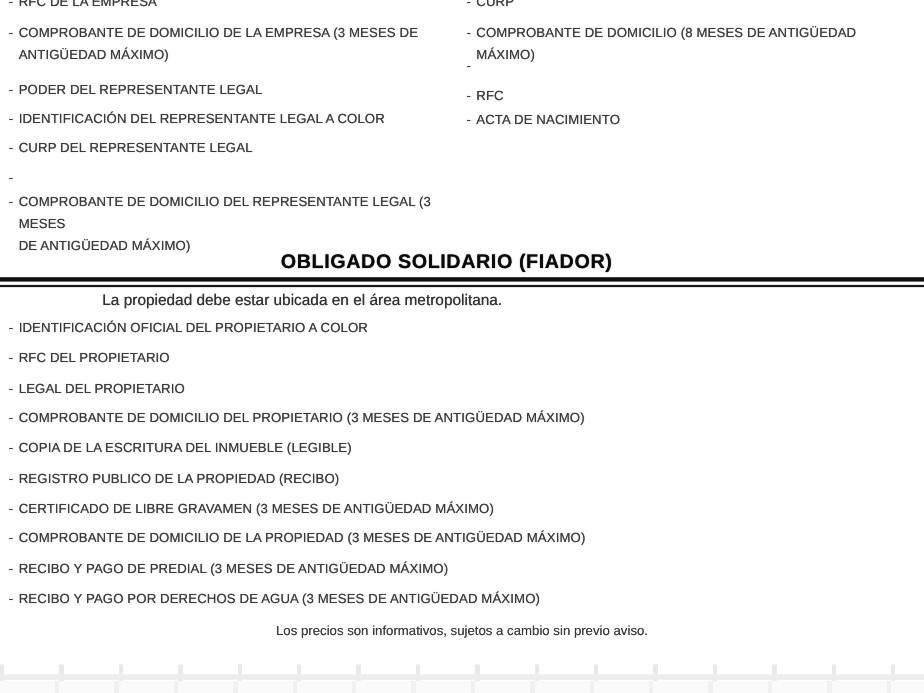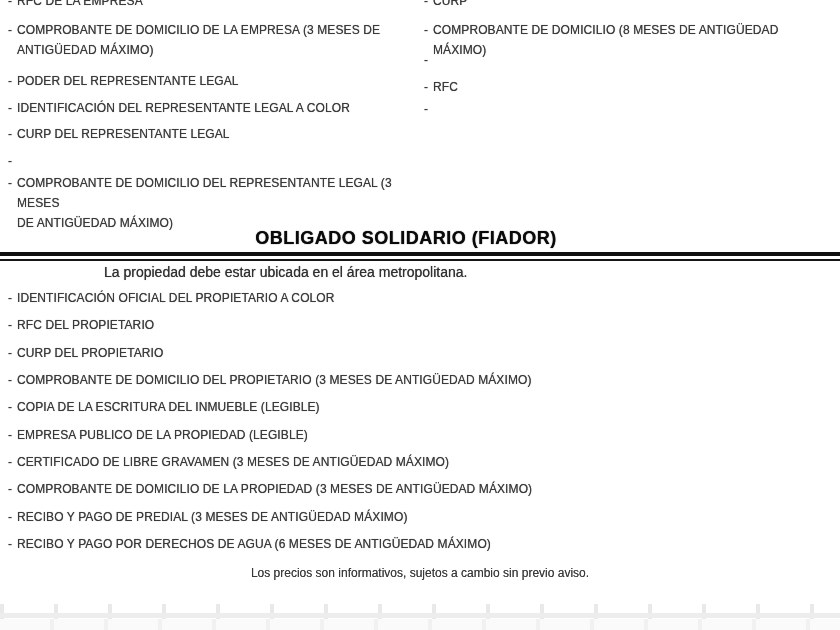--- a/index.html
+++ b/index.html
@@ -63,21 +63,20 @@
     background: #161616;
   }
   .section-note {
     position: absolute;
     top: 262px;
     left: 93px;
     font-size: 14px;
     line-height: 20px;
     color: #303030;
     text-shadow: 0 0 0.7px rgba(40,40,40,0.8);
-    margin-left: 11px;
   }
   .footer-note {
     position: absolute;
     top: 564px;
     left: 0;
     width: 840px;
     text-align: center;
     font-size: 12px;
     line-height: 18px;
     color: #3a3a3a;
@@ -164,68 +163,69 @@
     </div>
     <div class="item" style="left:424px; top:50px;">
       <span class="bullet">-</span>
     </div>
     <div class="item" style="left:424px; top:77px;">
       <span class="bullet">-</span>
       <span class="txt">RFC</span>
     </div>
     <div class="item" style="left:424px; top:99px;">
       <span class="bullet">-</span>
+      <span class="txt">ACTA DE NACIMIENTO</span>
     </div>
   </div>
 
   <div class="section-title">OBLIGADO SOLIDARIO (FIADOR)</div>
   <div class="rule-thick"></div>
   <div class="rule-thin"></div>
   <div class="section-note">La propiedad debe estar ubicada en el área metropolitana.</div>
 
   <div class="col-fiador">
     <div class="item" style="left:8px; top:288px;">
       <span class="bullet">-</span>
       <span class="txt">IDENTIFICACIÓN OFICIAL DEL PROPIETARIO A COLOR</span>
     </div>
     <div class="item" style="left:8px; top:315px;">
       <span class="bullet">-</span>
       <span class="txt">RFC DEL PROPIETARIO</span>
     </div>
     <div class="item" style="left:8px; top:343px;">
       <span class="bullet">-</span>
-      <span class="txt">CURP DEL PROPIETARIO</span>
+      <span class="txt">LEGAL DEL PROPIETARIO</span>
     </div>
     <div class="item" style="left:8px; top:370px;">
       <span class="bullet">-</span>
       <span class="txt">COMPROBANTE DE DOMICILIO DEL PROPIETARIO (3 MESES DE ANTIGÜEDAD MÁXIMO)</span>
     </div>
     <div class="item" style="left:8px; top:397px;">
       <span class="bullet">-</span>
       <span class="txt">COPIA DE LA ESCRITURA DEL INMUEBLE (LEGIBLE)</span>
     </div>
     <div class="item" style="left:8px; top:425px;">
       <span class="bullet">-</span>
-      <span class="txt">EMPRESA PUBLICO DE LA PROPIEDAD (LEGIBLE)</span>
+      <span class="txt">REGISTRO PUBLICO DE LA PROPIEDAD (RECIBO)</span>
     </div>
     <div class="item" style="left:8px; top:452px;">
       <span class="bullet">-</span>
       <span class="txt">CERTIFICADO DE LIBRE GRAVAMEN (3 MESES DE ANTIGÜEDAD MÁXIMO)</span>
     </div>
     <div class="item" style="left:8px; top:479px;">
       <span class="bullet">-</span>
       <span class="txt">COMPROBANTE DE DOMICILIO DE LA PROPIEDAD (3 MESES DE ANTIGÜEDAD MÁXIMO)</span>
     </div>
     <div class="item" style="left:8px; top:507px;">
       <span class="bullet">-</span>
       <span class="txt">RECIBO Y PAGO DE PREDIAL (3 MESES DE ANTIGÜEDAD MÁXIMO)</span>
     </div>
     <div class="item" style="left:8px; top:534px;">
       <span class="bullet">-</span>
-      <span class="txt">RECIBO Y PAGO POR DERECHOS DE AGUA (6 MESES DE ANTIGÜEDAD MÁXIMO)</span>
+      <span class="txt">RECIBO Y PAGO POR DERECHOS DE AGUA (3 MESES DE ANTIGÜEDAD MÁXIMO)</span>
     </div>
   </div>
 
   <div class="footer-note">Los precios son informativos, sujetos a cambio sin previo aviso.</div>
 
   <div class="grid-artifact">
     <div class="grid-ticks"></div>
     <div class="grid-hline"></div>
     <div class="grid-cells"></div>
   </div>

